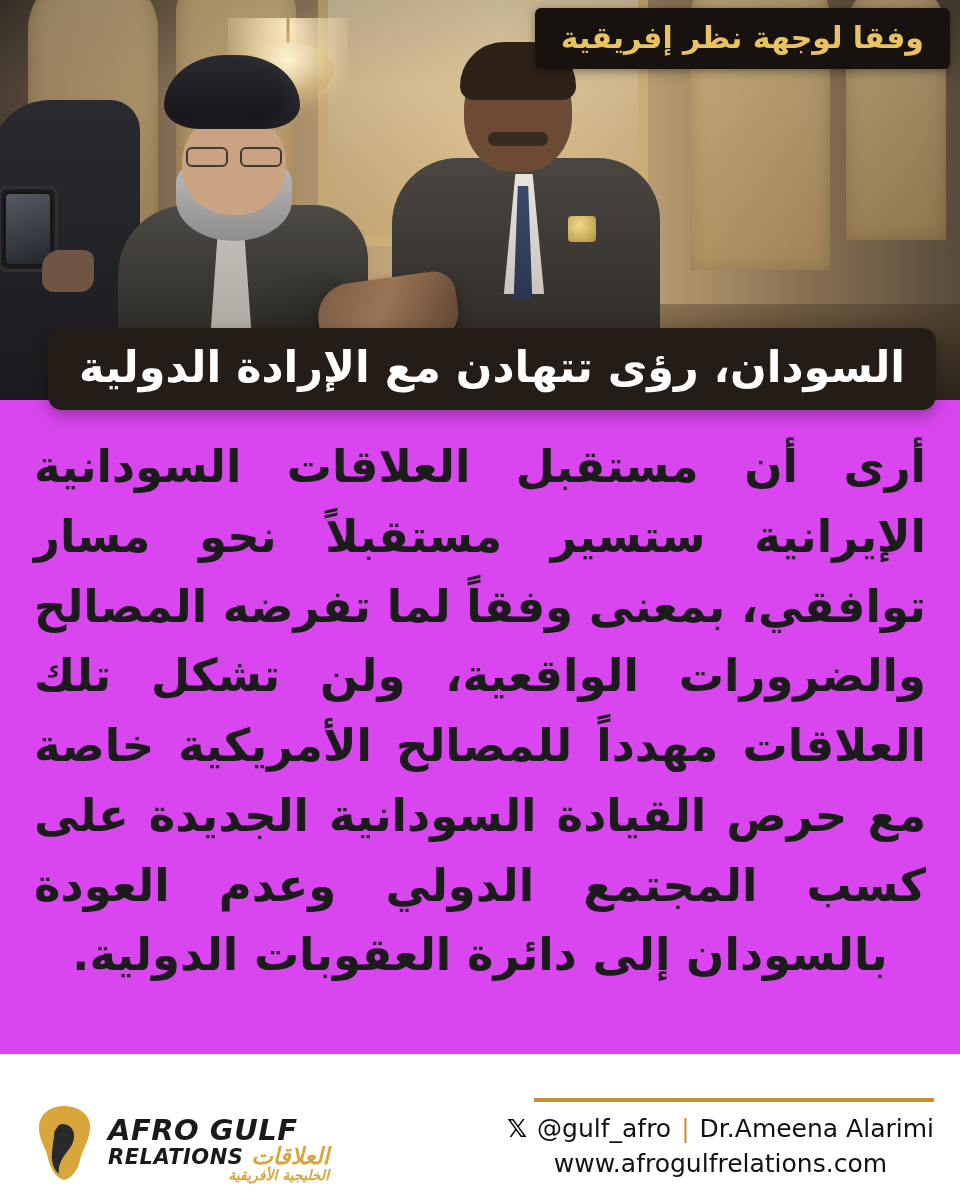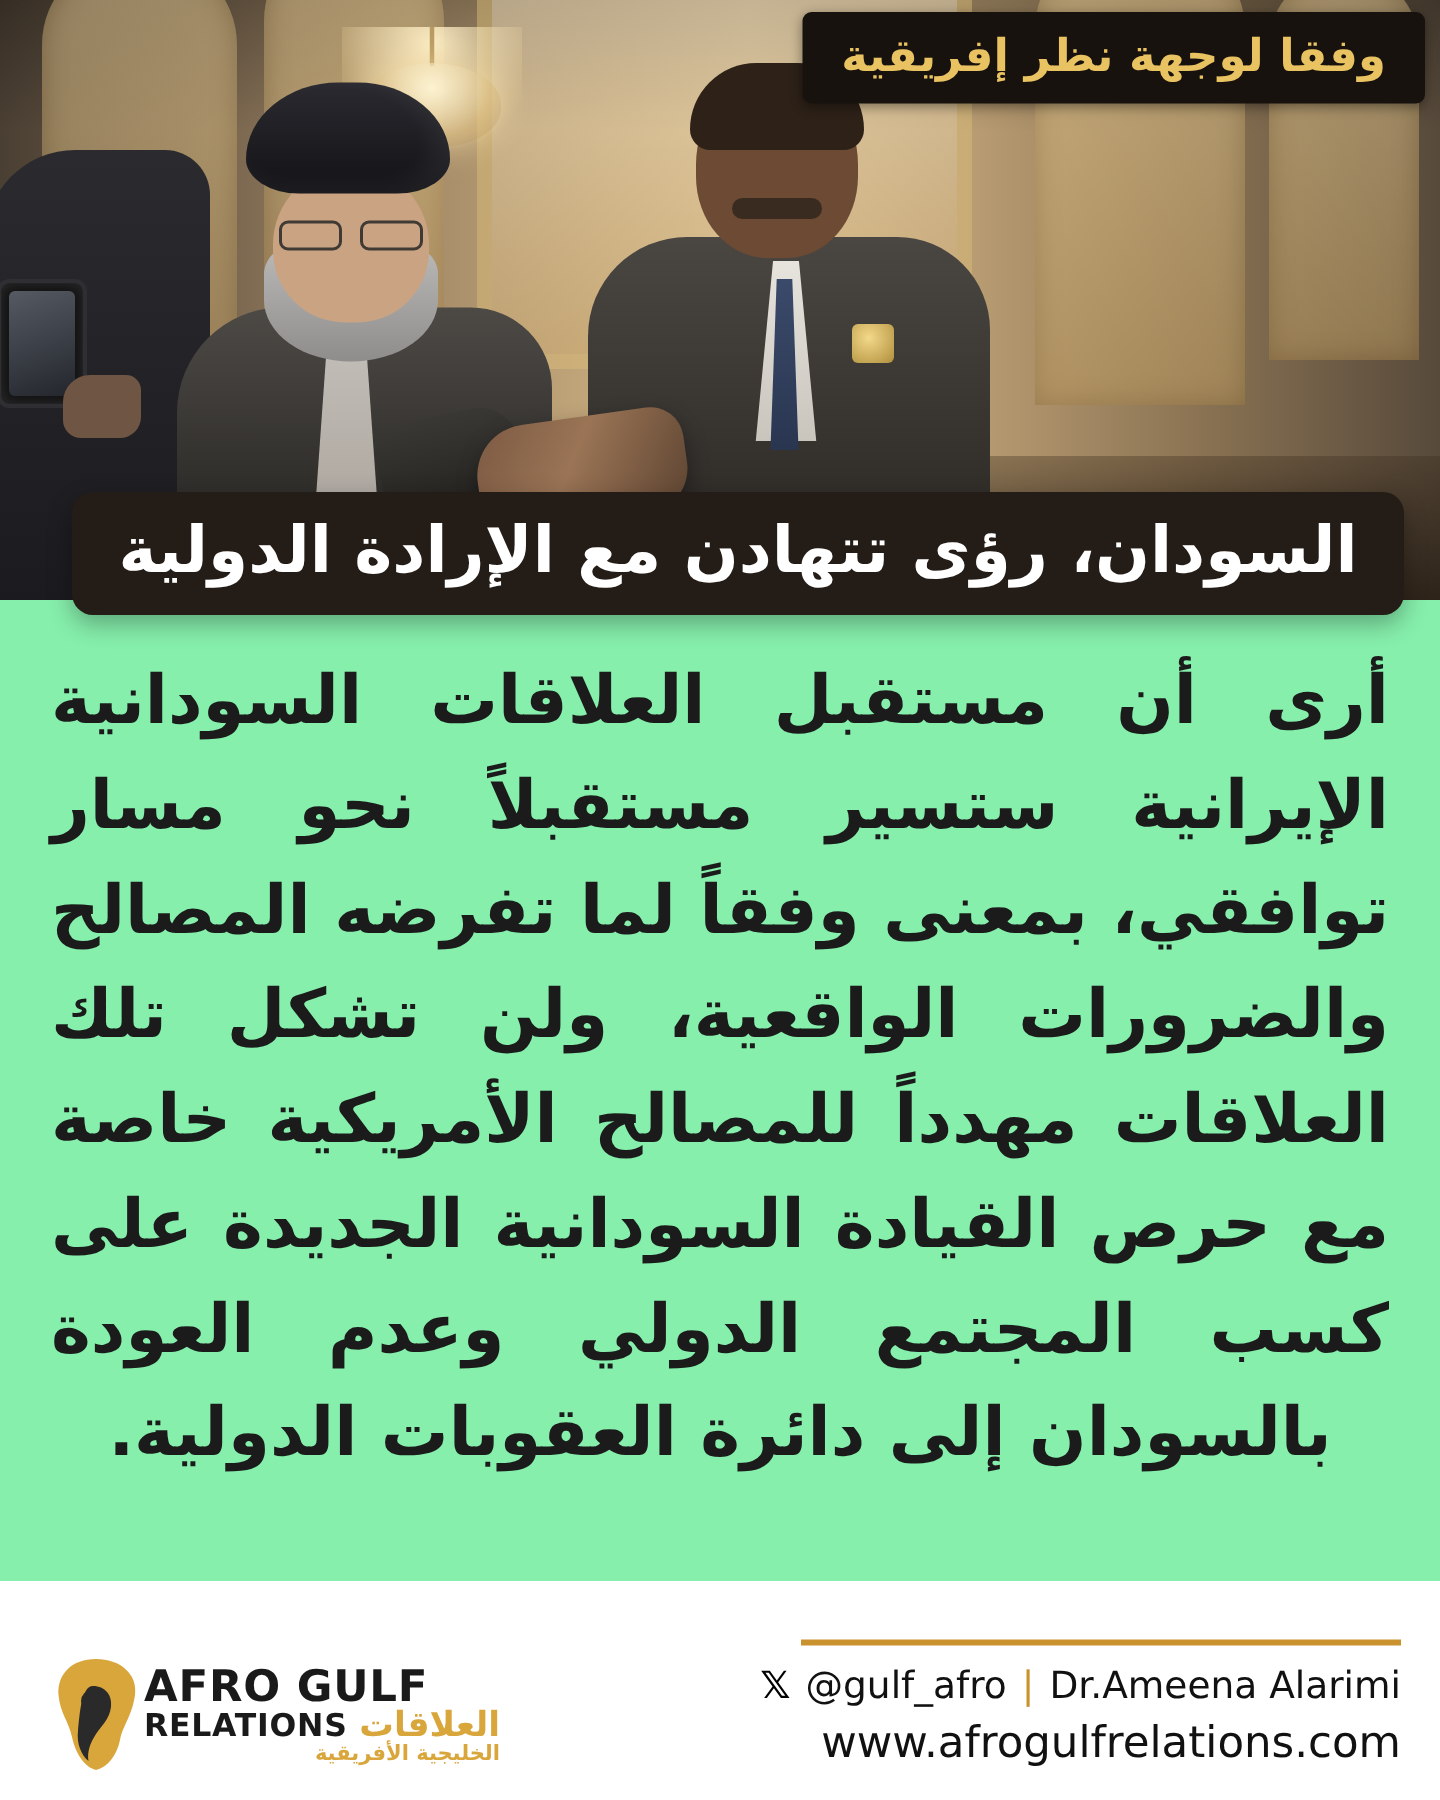--- a/index.html
+++ b/index.html
@@ -8,21 +8,21 @@
     background: #ffffff;
   }
   body {
     font-family: "DejaVu Sans", "Liberation Sans", sans-serif;
   }
   .card {
     position: relative;
     width: 960px;
     height: 1200px;
     overflow: hidden;
-    background: #86efac;
+    background: #d946ef;
   }
 
   
   .photo-area {
     position: absolute;
     top: 0;
     left: 0;
     width: 960px;
     height: 400px;
     overflow: hidden;
@@ -298,22 +298,24 @@
   .footer {
     position: absolute;
     left: 0; right: 0; bottom: 0;
     height: 146px;
     background: #ffffff;
   }
   .logo-wrap {
     position: absolute;
     left: 34px; bottom: 18px;
     display: flex;
-    align-items: center;
+    align-items: flex-end;
+    gap: 12px;
     direction: ltr;
+    font-style: italic;
   }
   .logo-mark { width: 62px; height: 78px; }
   .logo-text { line-height: 1; }
   .logo-l1 {
     font-size: 29px; font-weight: bold; color: #1a1a1a; letter-spacing: .5px;
   }
   .logo-l2 {
     font-size: 21px; font-weight: bold; color: #1a1a1a; letter-spacing: .5px;
   }
   .logo-l2 .ar { color: #d9a63c; font-size: 23px; margin-top: 44px; }
@@ -332,21 +334,21 @@
   .handle-row {
     display: flex; align-items: center; justify-content: flex-start;
     gap: 10px; font-size: 25px; color: #111; font-weight: normal;
   }
   .x-icon {
     font-weight: bold; font-size: 25px; color: #000;
     font-family: "DejaVu Sans", sans-serif;
   }
   .sep { color: #c9922f; }
   .site {
-    margin-top: 6px; font-size: 29px; color: #111; text-align: right;
+    margin-top: 6px; font-size: 25px; color: #111; text-align: center;
   }
 </style>
 </head>
 <body>
 
 <div class="card">
 
   <div class="photo-area">
     <div class="photo-bg"></div>
     <div class="wall-panel p1"></div>

